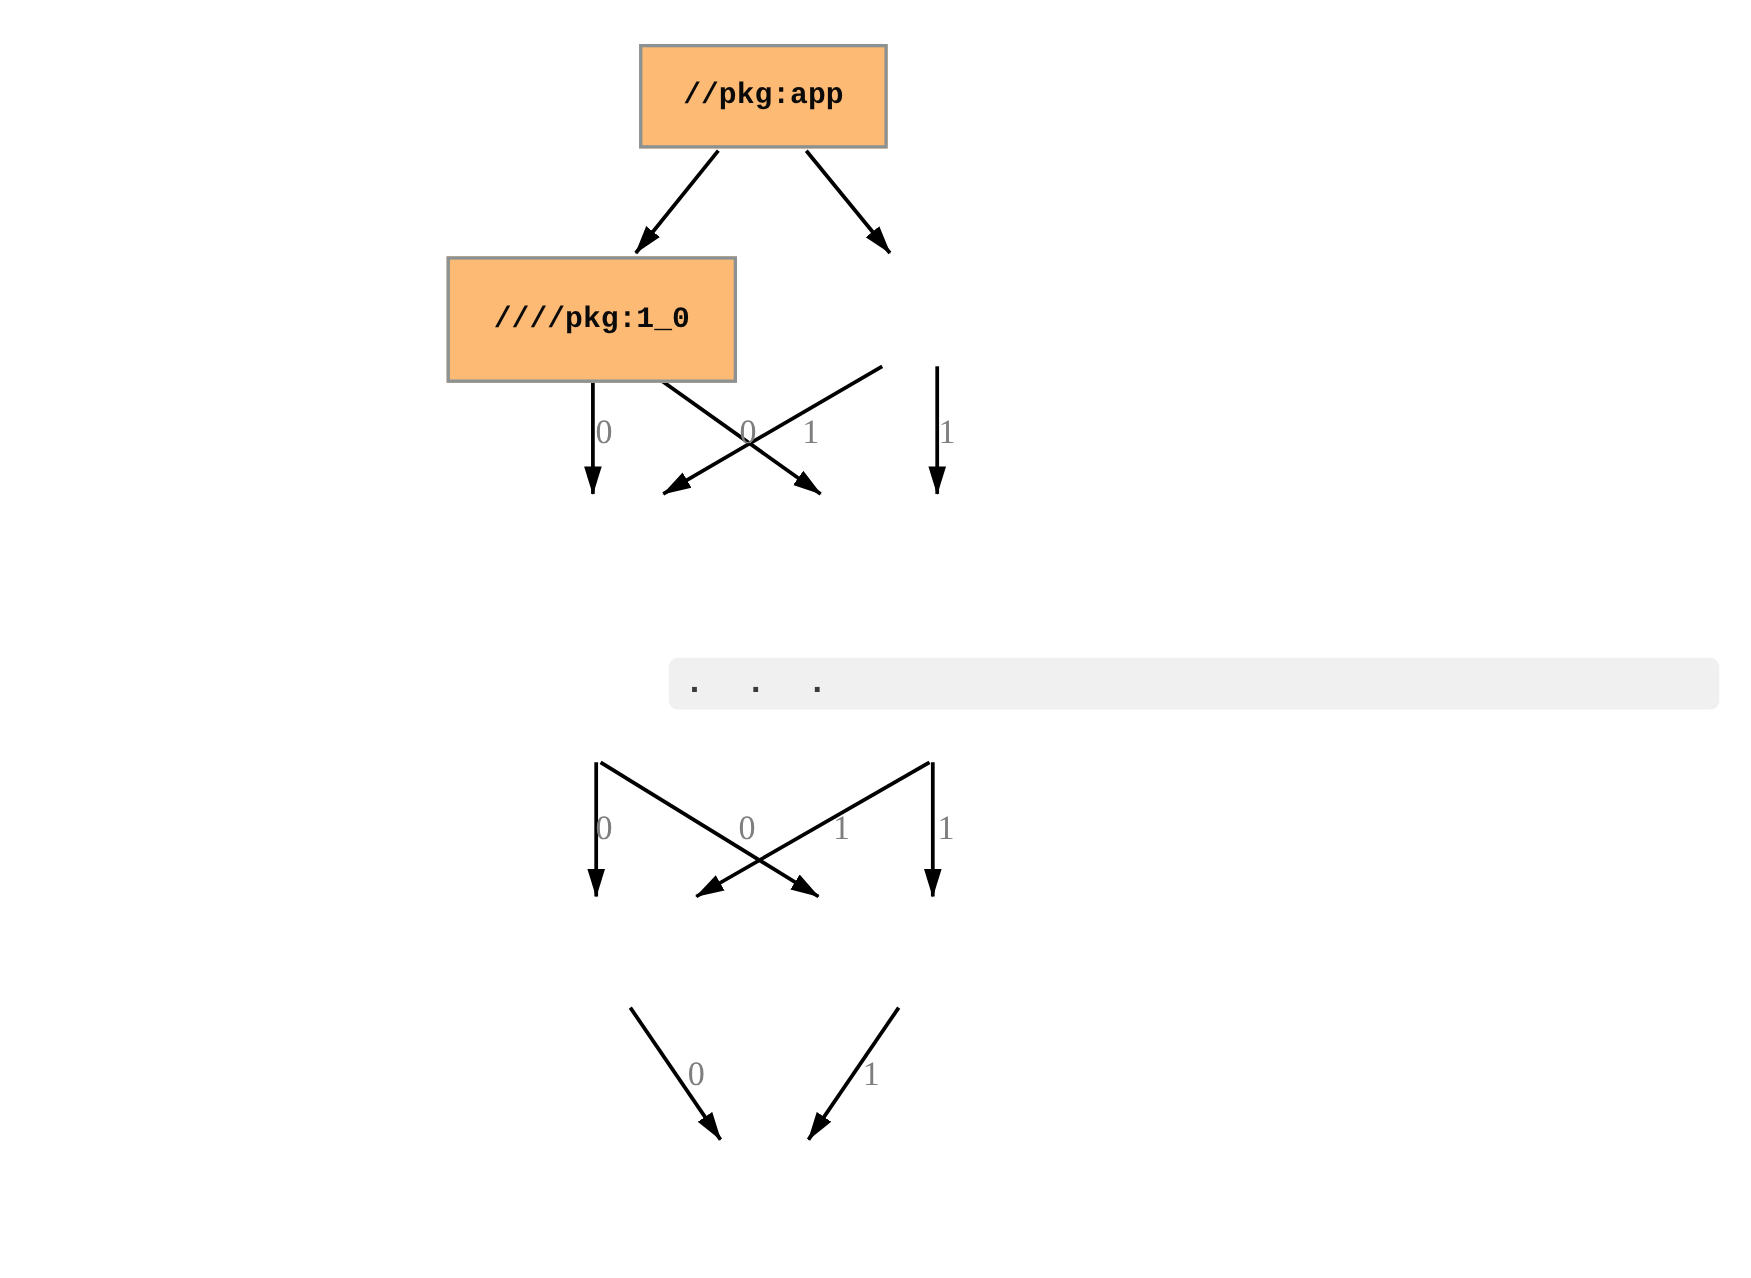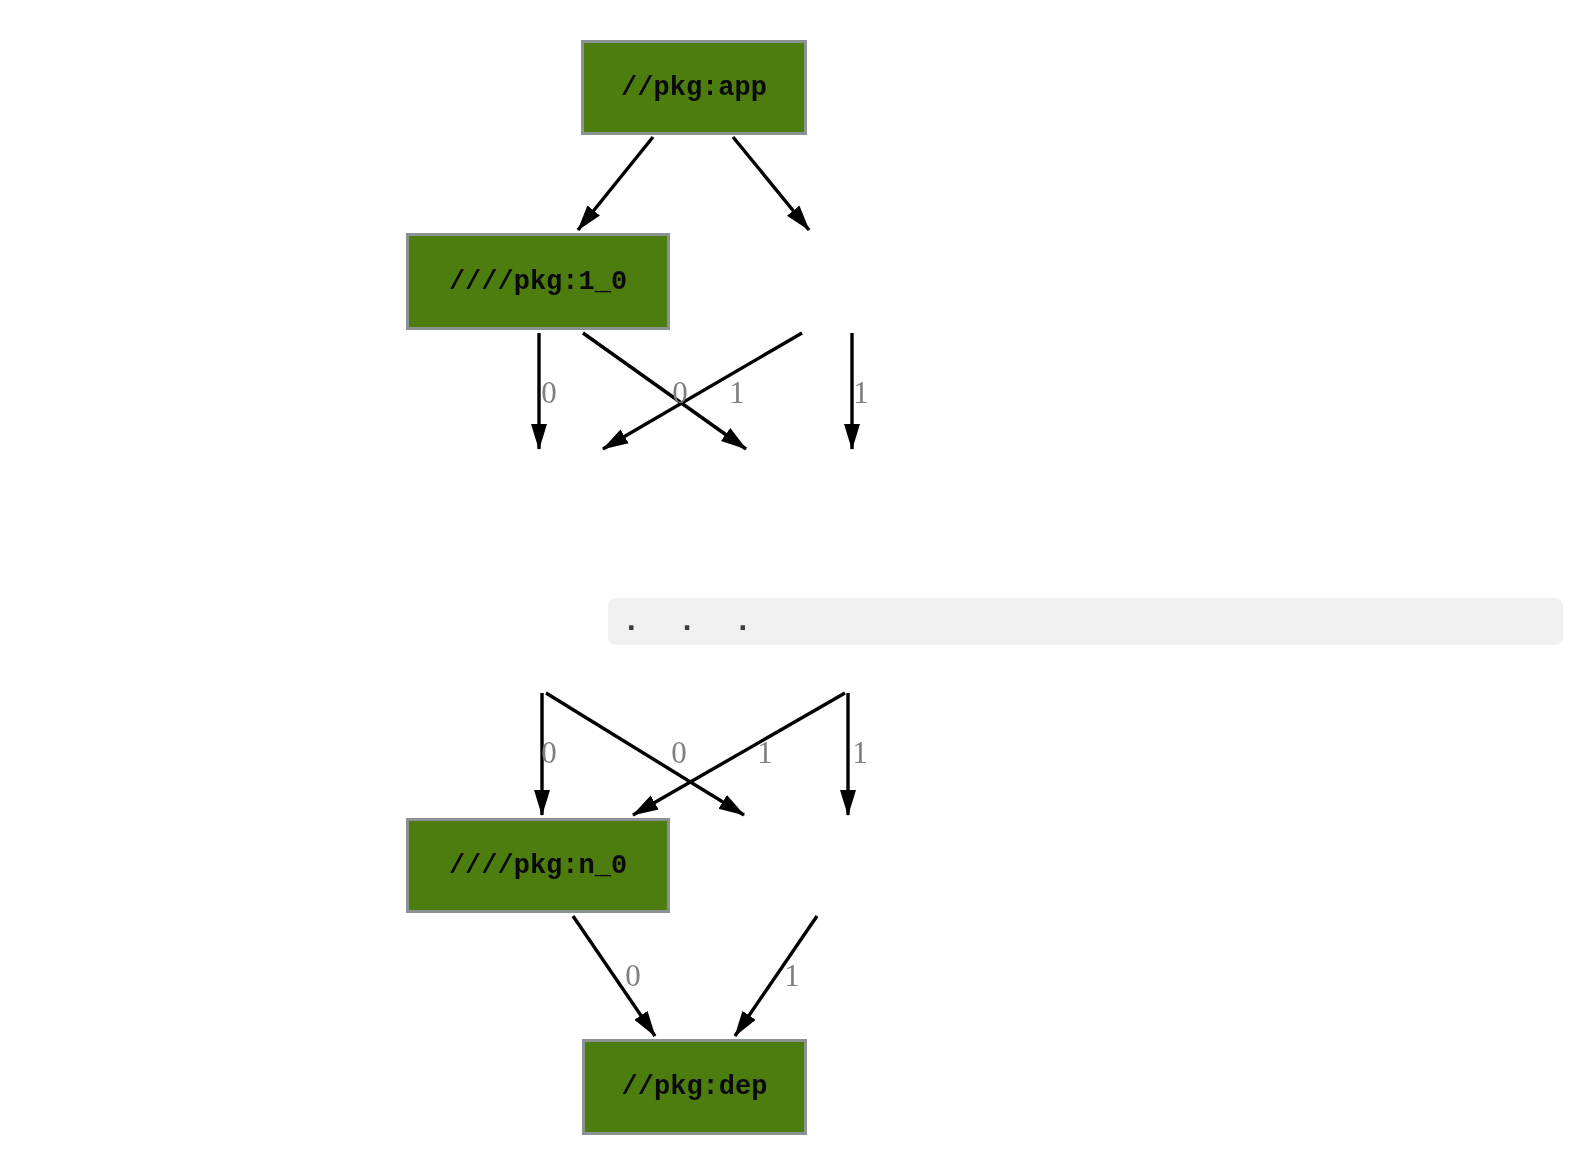--- a/index.html
+++ b/index.html
@@ -10,21 +10,21 @@
   .canvas {
     position: relative;
     width: 1592px;
     height: 1162px;
     background: #ffffff;
     overflow: hidden;
   }
   .node {
     position: absolute;
     box-sizing: border-box;
-    background: #4d7c0f;
+    background: #fdba74;
     border: 3px solid #8b9294;
     display: flex;
     align-items: center;
     justify-content: center;
     font-family: "Liberation Mono", monospace;
     font-weight: bold;
     font-size: 27px;
     color: #0a0a0a;
     letter-spacing: 0px;
     white-space: nowrap;
@@ -104,33 +104,27 @@
     <text class="edge-label" x="860" y="763">1</text>
 
     <text class="edge-label" x="633" y="986">0</text>
     <text class="edge-label" x="792" y="986">1</text>
   </svg>
 
   <div class="node" style="left:581px; top:40px; width:226px; height:95px">
     <span>//pkg:app</span>
   </div>
 
-  <div class="node" style="left:406px; top:233px; width:264px; height:97px">
+  <div class="node" style="left:406px; top:233px; width:264px; height:115px">
     <span>////pkg:1_0</span>
   </div>
 
 
 
 
   <div class="ellipsis-band">
     <span>.  .  .</span>
   </div>
 
-  <div class="node" style="left:406px; top:818px; width:264px; height:95px">
-    <span>////pkg:n_0</span>
-  </div>
 
 
-  <div class="node" style="left:582px; top:1039px; width:225px; height:96px">
-    <span>//pkg:dep</span>
-  </div>
 
 </div>
 
 </body></html>

